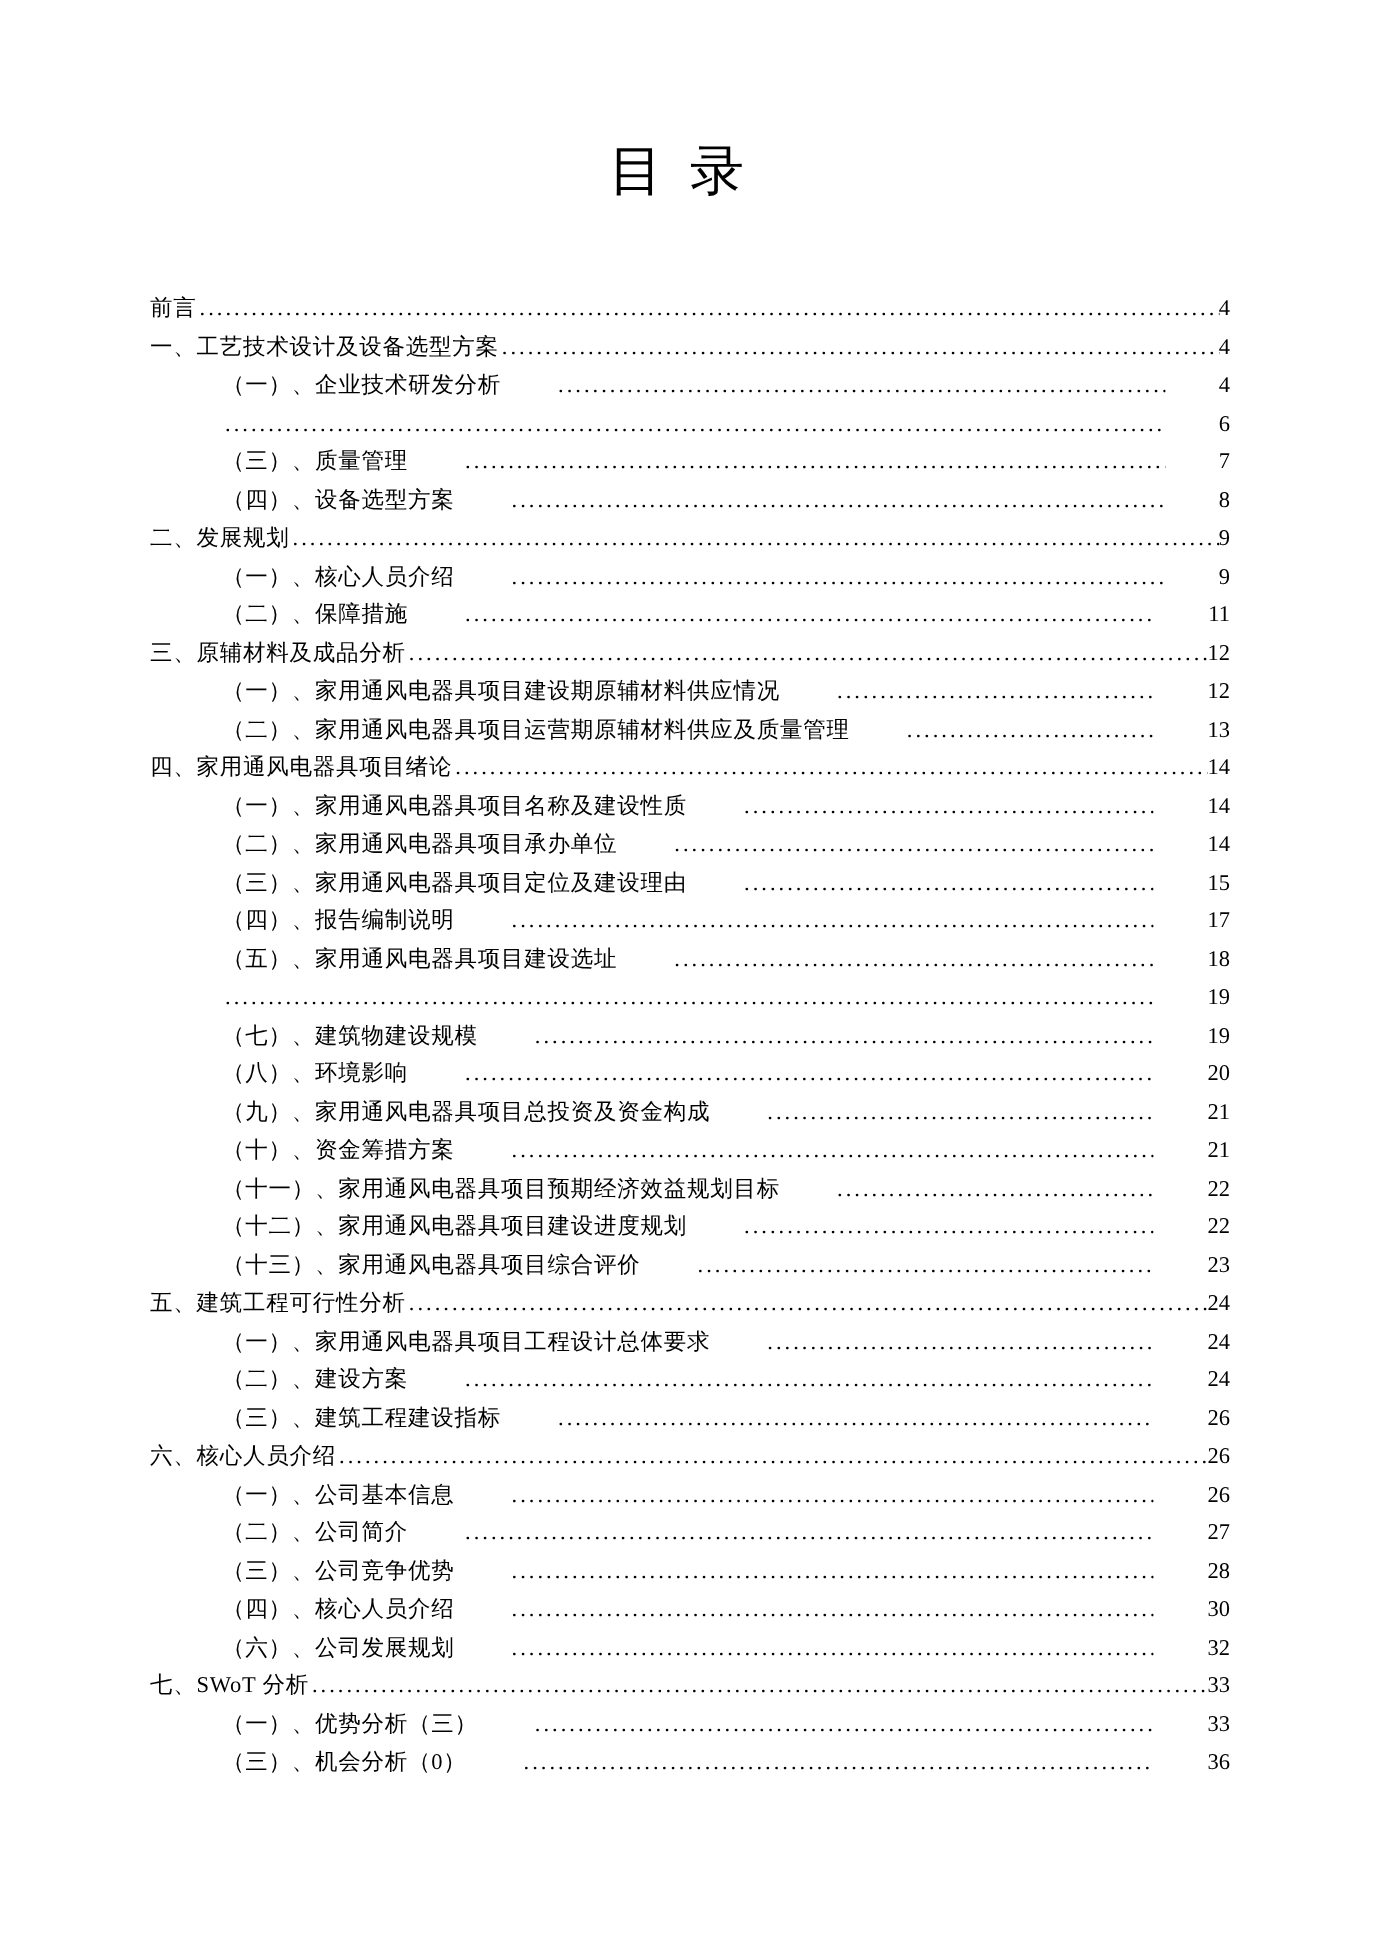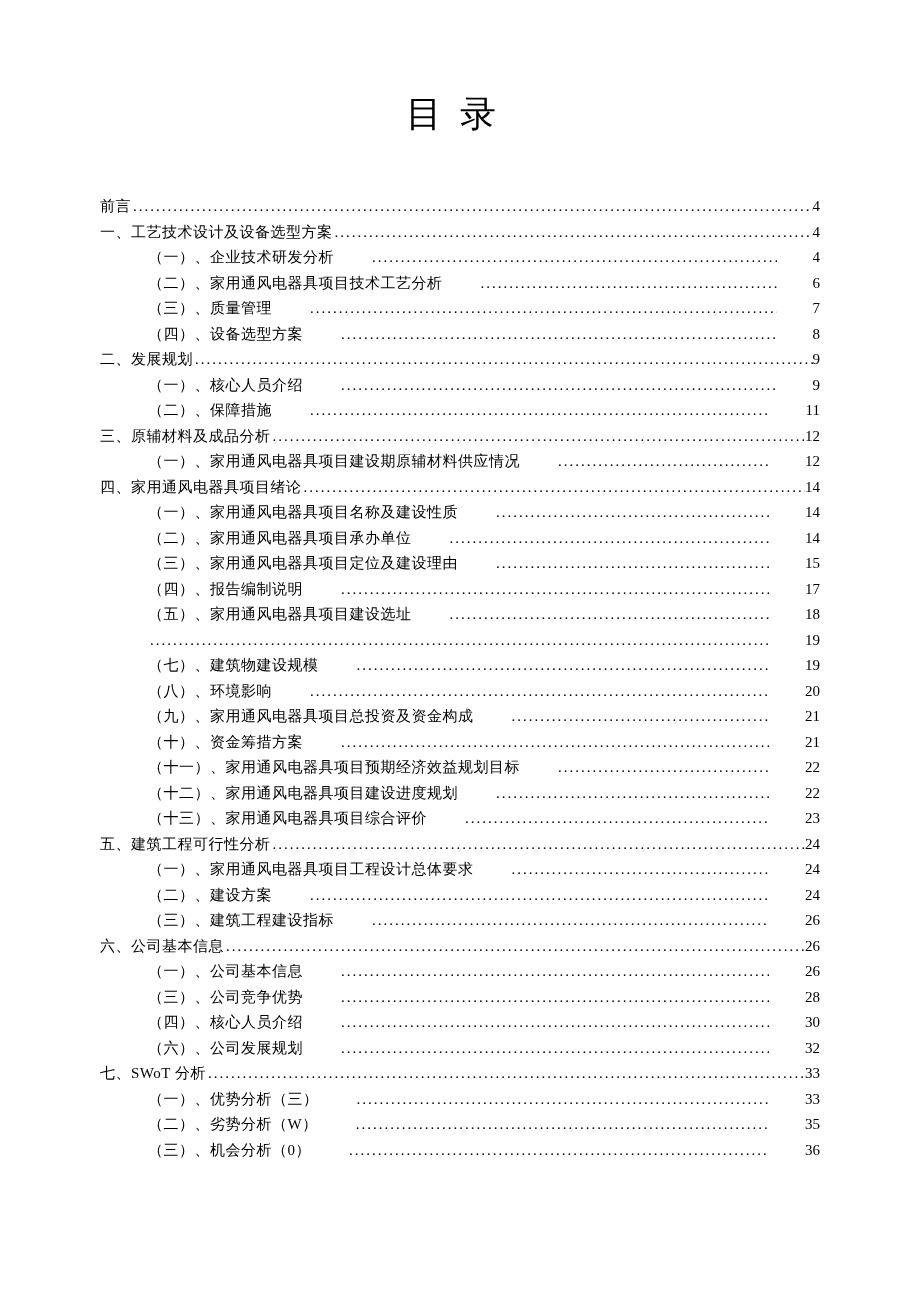--- a/index.html
+++ b/index.html
@@ -73,21 +73,20 @@
       <span class="toc-text">一、工艺技术设计及设备选型方案</span>
       <span class="toc-dots"></span>
       <span class="toc-page">4</span>
     </div>
     <div class="toc-line level-1">
       <span class="toc-text">（一）、企业技术研发分析</span>
       <span class="toc-dots"></span>
       <span class="toc-page">4</span>
     </div>
     <div class="toc-line level-1">
-      <span class="toc-text">（二）、家用通风电器具项目技术工艺分析</span>
       <span class="toc-dots"></span>
       <span class="toc-page">6</span>
     </div>
     <div class="toc-line level-1">
       <span class="toc-text">（三）、质量管理</span>
       <span class="toc-dots"></span>
       <span class="toc-page">7</span>
     </div>
     <div class="toc-line level-1">
       <span class="toc-text">（四）、设备选型方案</span>
@@ -112,20 +111,25 @@
     <div class="toc-line level-0">
       <span class="toc-text">三、原辅材料及成品分析</span>
       <span class="toc-dots"></span>
       <span class="toc-page">12</span>
     </div>
     <div class="toc-line level-1">
       <span class="toc-text">（一）、家用通风电器具项目建设期原辅材料供应情况</span>
       <span class="toc-dots"></span>
       <span class="toc-page">12</span>
     </div>
+    <div class="toc-line level-1">
+      <span class="toc-text">（二）、家用通风电器具项目运营期原辅材料供应及质量管理</span>
+      <span class="toc-dots"></span>
+      <span class="toc-page">13</span>
+    </div>
     <div class="toc-line level-0">
       <span class="toc-text">四、家用通风电器具项目绪论</span>
       <span class="toc-dots"></span>
       <span class="toc-page">14</span>
     </div>
     <div class="toc-line level-1">
       <span class="toc-text">（一）、家用通风电器具项目名称及建设性质</span>
       <span class="toc-dots"></span>
       <span class="toc-page">14</span>
     </div>
@@ -202,30 +206,35 @@
       <span class="toc-text">（二）、建设方案</span>
       <span class="toc-dots"></span>
       <span class="toc-page">24</span>
     </div>
     <div class="toc-line level-1">
       <span class="toc-text">（三）、建筑工程建设指标</span>
       <span class="toc-dots"></span>
       <span class="toc-page">26</span>
     </div>
     <div class="toc-line level-0">
-      <span class="toc-text">六、公司基本信息</span>
+      <span class="toc-text">六、核心人员介绍</span>
       <span class="toc-dots"></span>
       <span class="toc-page">26</span>
     </div>
     <div class="toc-line level-1">
       <span class="toc-text">（一）、公司基本信息</span>
       <span class="toc-dots"></span>
       <span class="toc-page">26</span>
     </div>
     <div class="toc-line level-1">
+      <span class="toc-text">（二）、公司简介</span>
+      <span class="toc-dots"></span>
+      <span class="toc-page">27</span>
+    </div>
+    <div class="toc-line level-1">
       <span class="toc-text">（三）、公司竞争优势</span>
       <span class="toc-dots"></span>
       <span class="toc-page">28</span>
     </div>
     <div class="toc-line level-1">
       <span class="toc-text">（四）、核心人员介绍</span>
       <span class="toc-dots"></span>
       <span class="toc-page">30</span>
     </div>
     <div class="toc-line level-1">
@@ -235,24 +244,19 @@
     </div>
     <div class="toc-line level-0">
       <span class="toc-text">七、SWoT 分析</span>
       <span class="toc-dots"></span>
       <span class="toc-page">33</span>
     </div>
     <div class="toc-line level-1">
       <span class="toc-text">（一）、优势分析（三）</span>
       <span class="toc-dots"></span>
       <span class="toc-page">33</span>
-    </div>
-    <div class="toc-line level-1">
-      <span class="toc-text">（二）、劣势分析（W）</span>
-      <span class="toc-dots"></span>
-      <span class="toc-page">35</span>
     </div>
     <div class="toc-line level-1">
       <span class="toc-text">（三）、机会分析（0）</span>
       <span class="toc-dots"></span>
       <span class="toc-page">36</span>
     </div>
   </div>
 
 </body></html>

